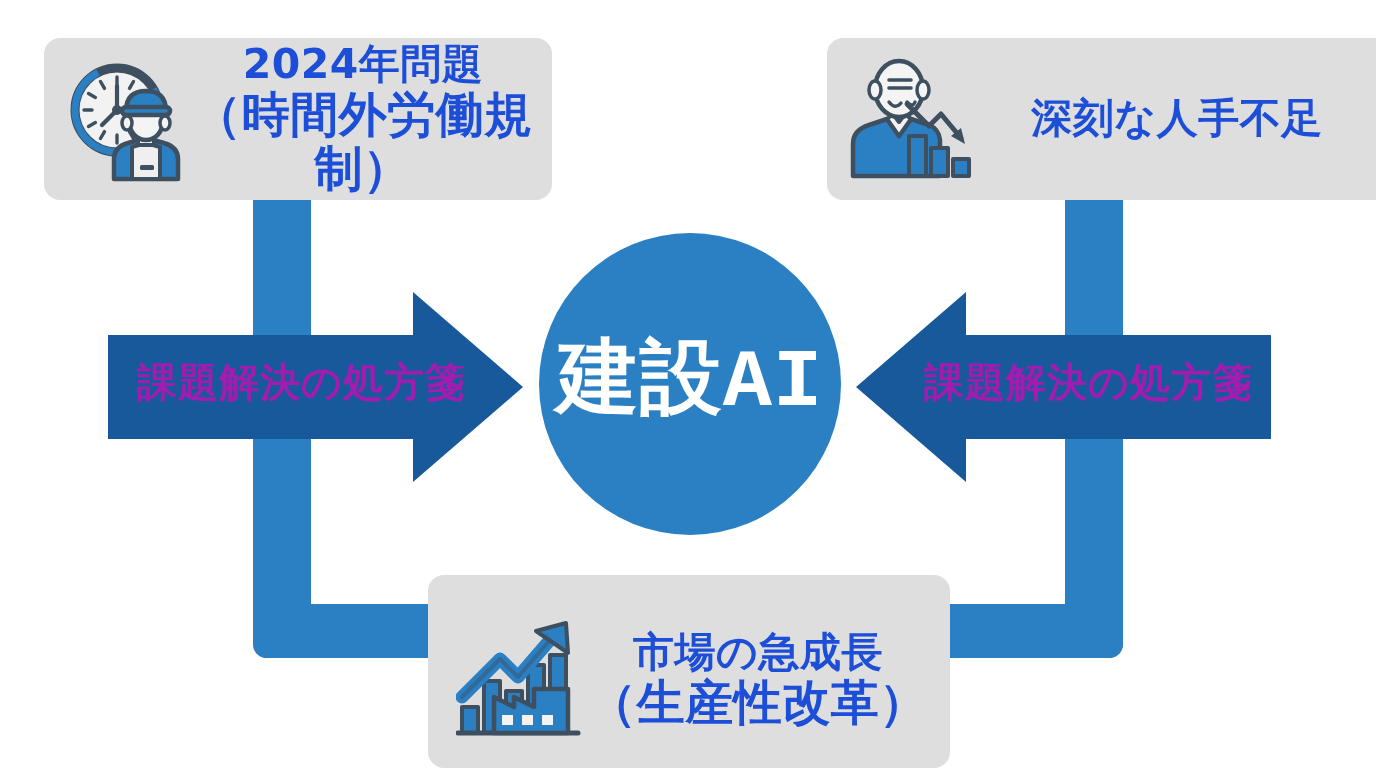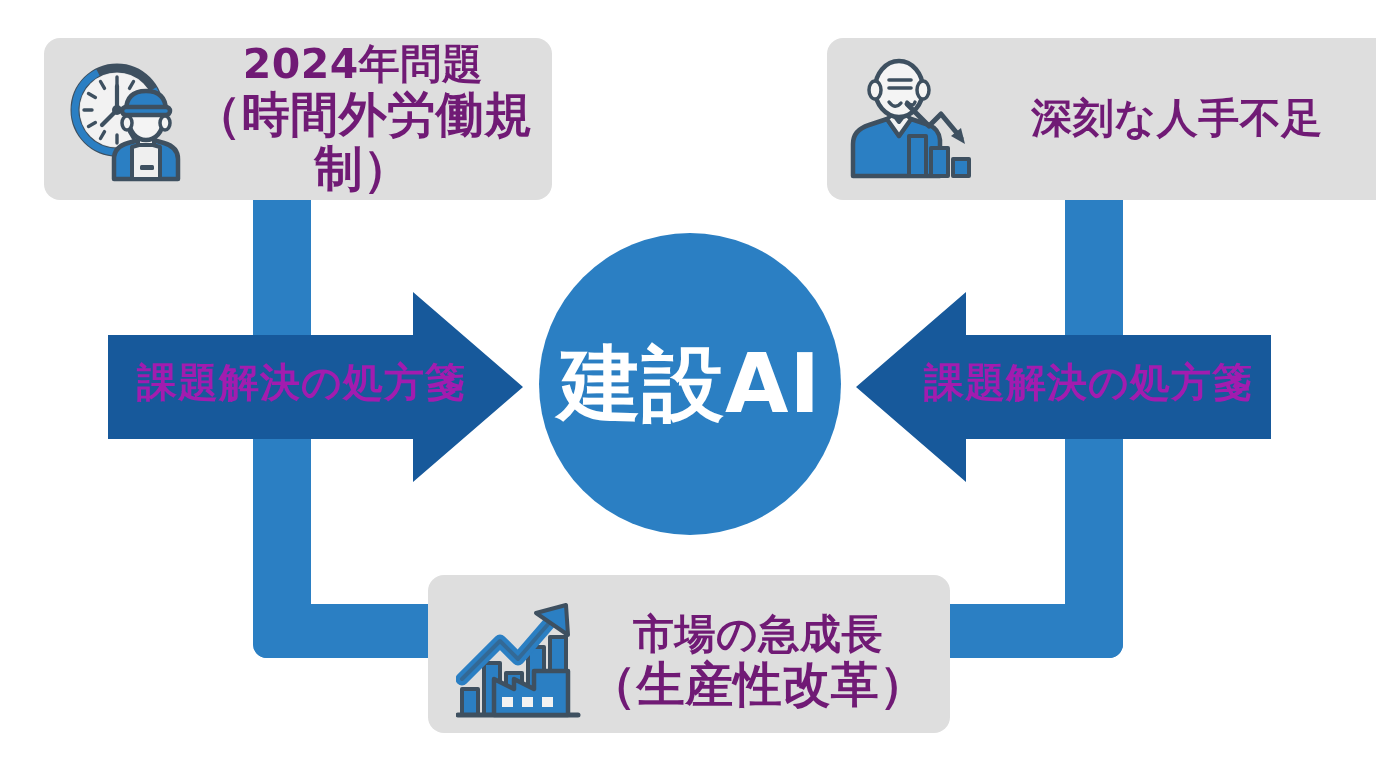--- a/index.html
+++ b/index.html
@@ -31,49 +31,50 @@
   }
   .box-icon {
     flex: 0 0 auto;
     display: flex;
     align-items: center;
     justify-content: center;
   }
   .box-text {
     flex: 1 1 auto;
     text-align: center;
-    color: #701a75;
+    color: #1d4ed8;
     font-weight: 700;
     line-height: 1.12;
     letter-spacing: 0.5px;
   }
   .box-text .line1 { display: block; font-size: 41px; }
   .box-text .line2 { display: block; font-size: 48px; }
 
   #box-top-left  { left: 44px;  top: 38px;  width: 508px; height: 162px; padding: 0 16px 0 18px; }
   #box-top-right { left: 827px; top: 38px;  width: 572px; height: 162px; padding: 0 16px 0 18px; }
-  #box-bottom    { left: 428px; top: 575px; width: 522px; height: 158px; padding: 16px 16px 0 28px; }
+  #box-bottom    { left: 428px; top: 575px; width: 522px; height: 193px; padding: 16px 16px 0 28px; }
 
   #box-top-left .box-icon  { width: 128px; height: 128px; }
   #box-top-right .box-icon { width: 126px; height: 126px; }
   #box-bottom .box-icon    { width: 126px; height: 122px; }
 
   
   #center-circle {
     position: absolute;
     left: 539px;
     top: 233px;
     width: 302px;
     height: 302px;
     border-radius: 50%;
     background: #2B7FC3;
     display: flex;
     align-items: center;
     justify-content: center;
     z-index: 8;
+    font-family: Liberation Mono, monospace;
   }
   #center-circle .circle-label {
     color: #ffffff;
     font-size: 82px;
     font-weight: 700;
     letter-spacing: 1px;
     line-height: 1;
     white-space: nowrap;
   }
 

